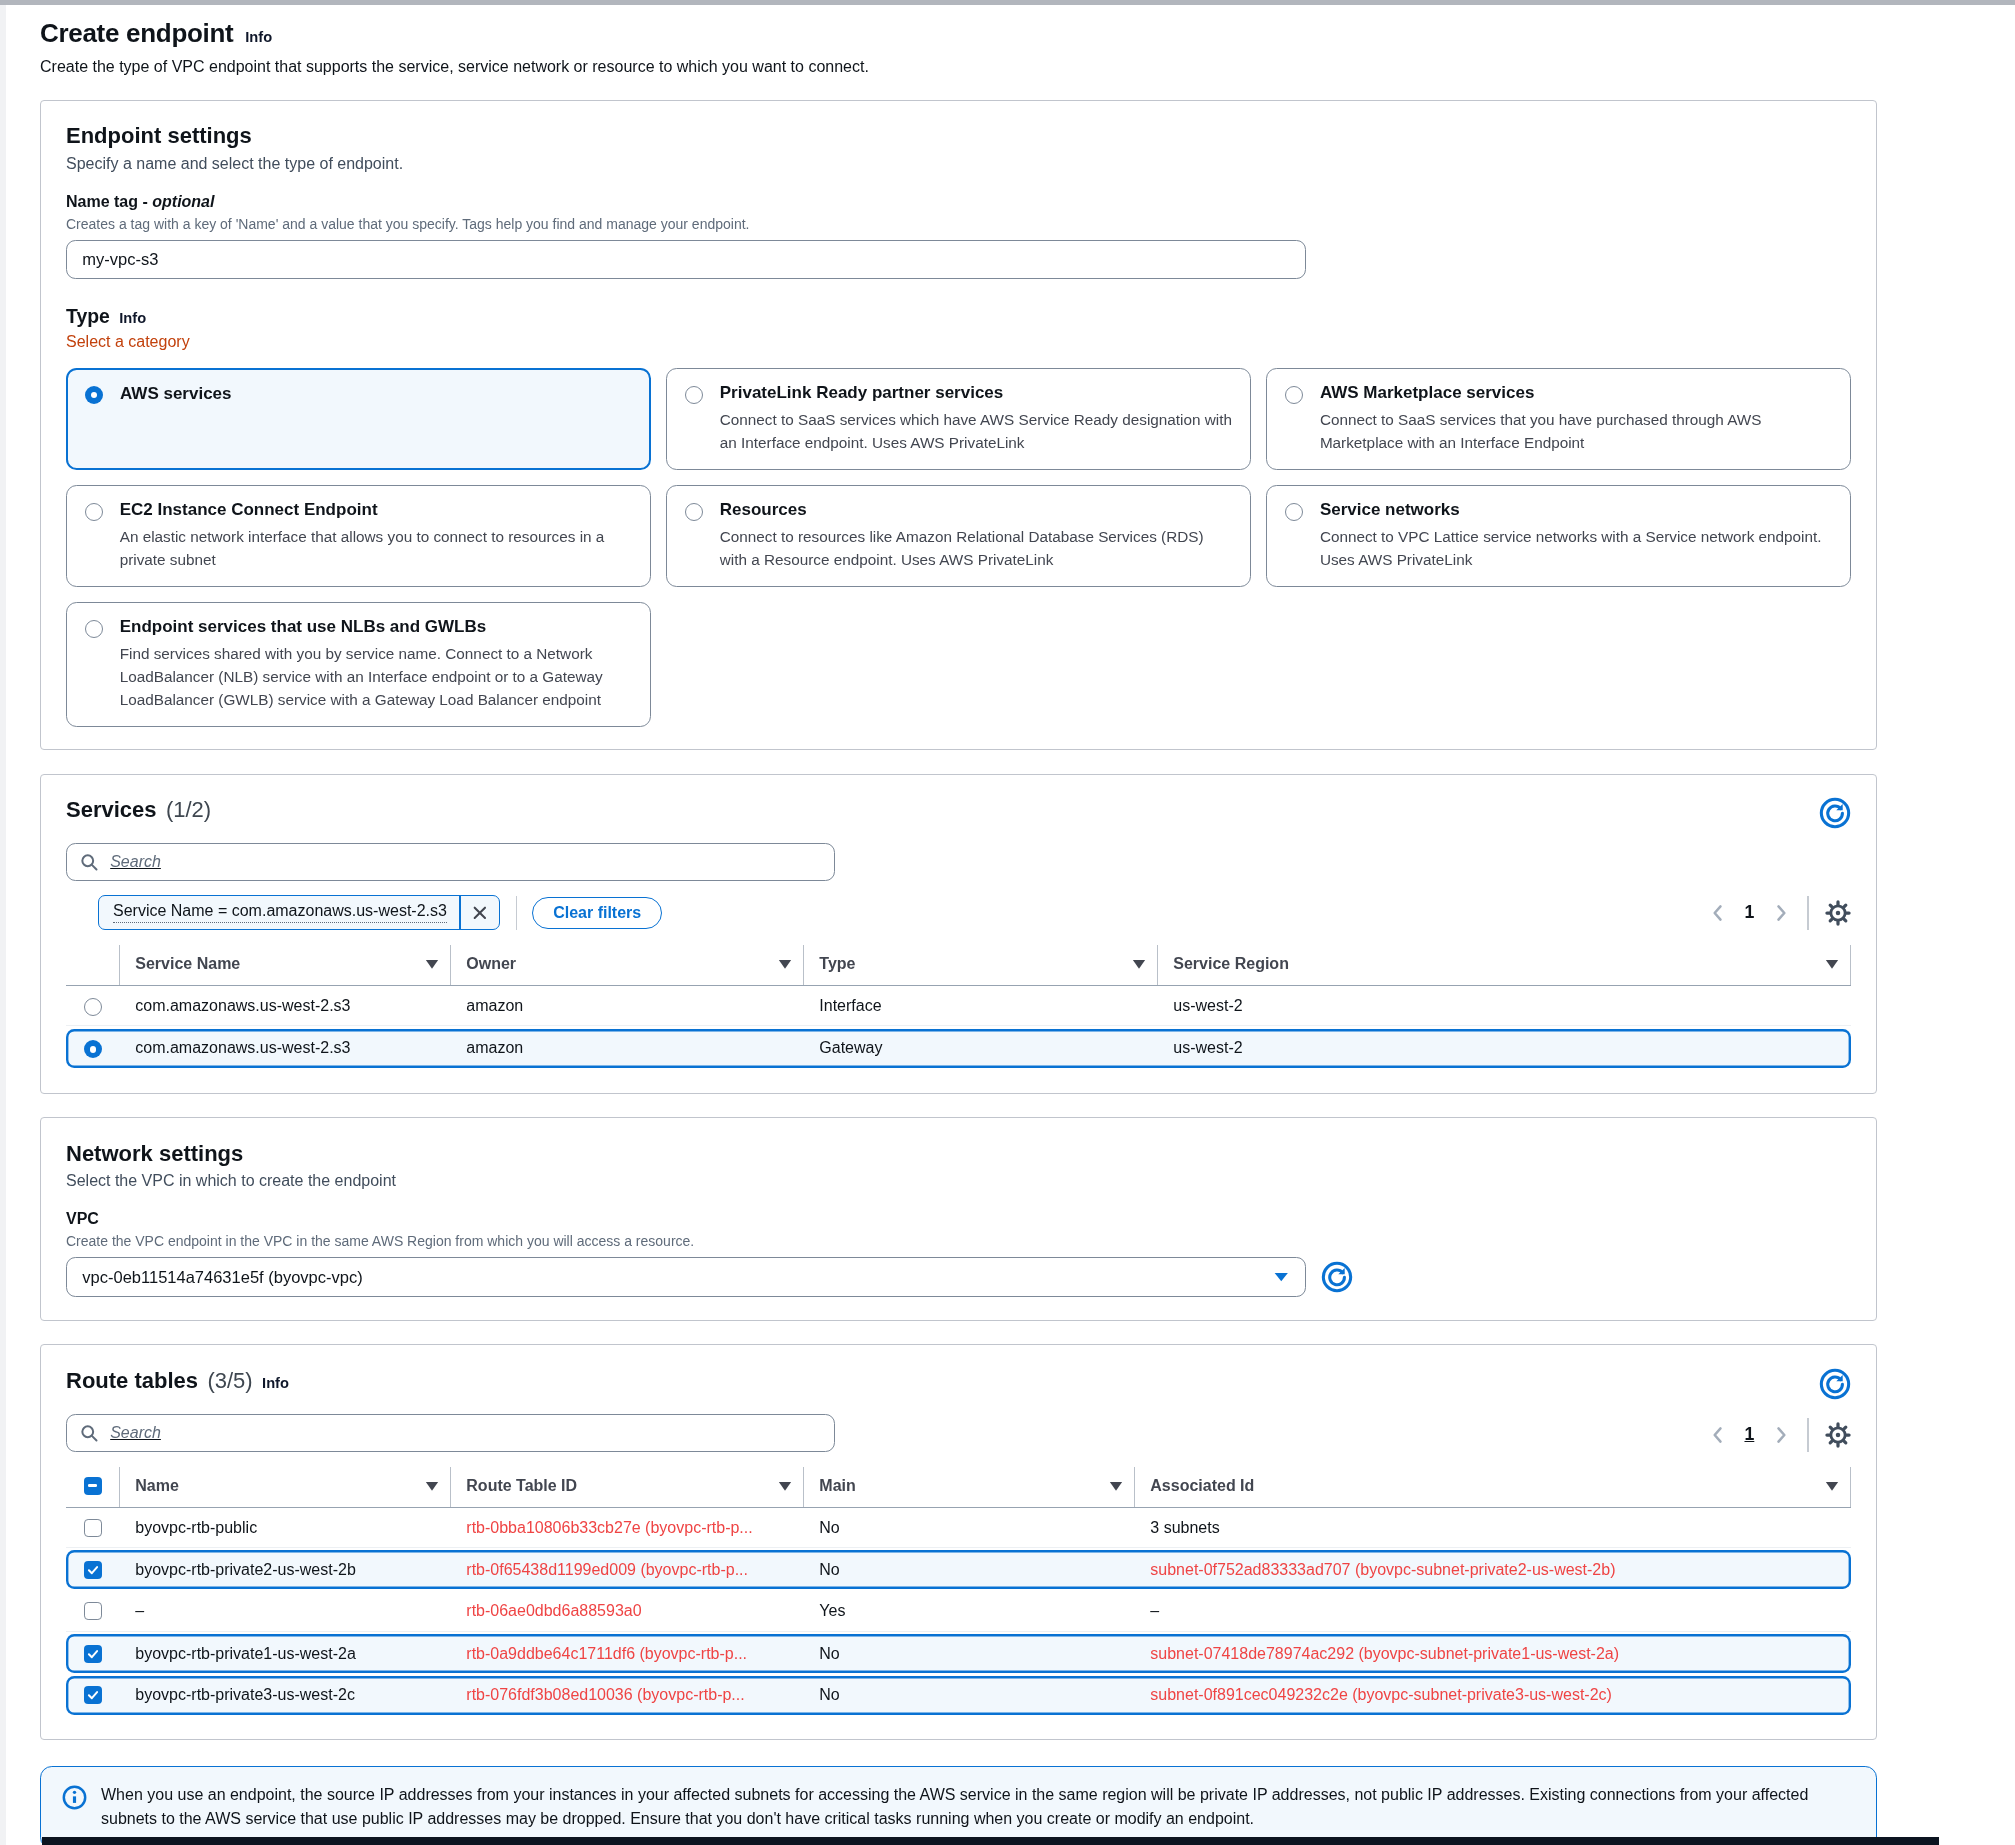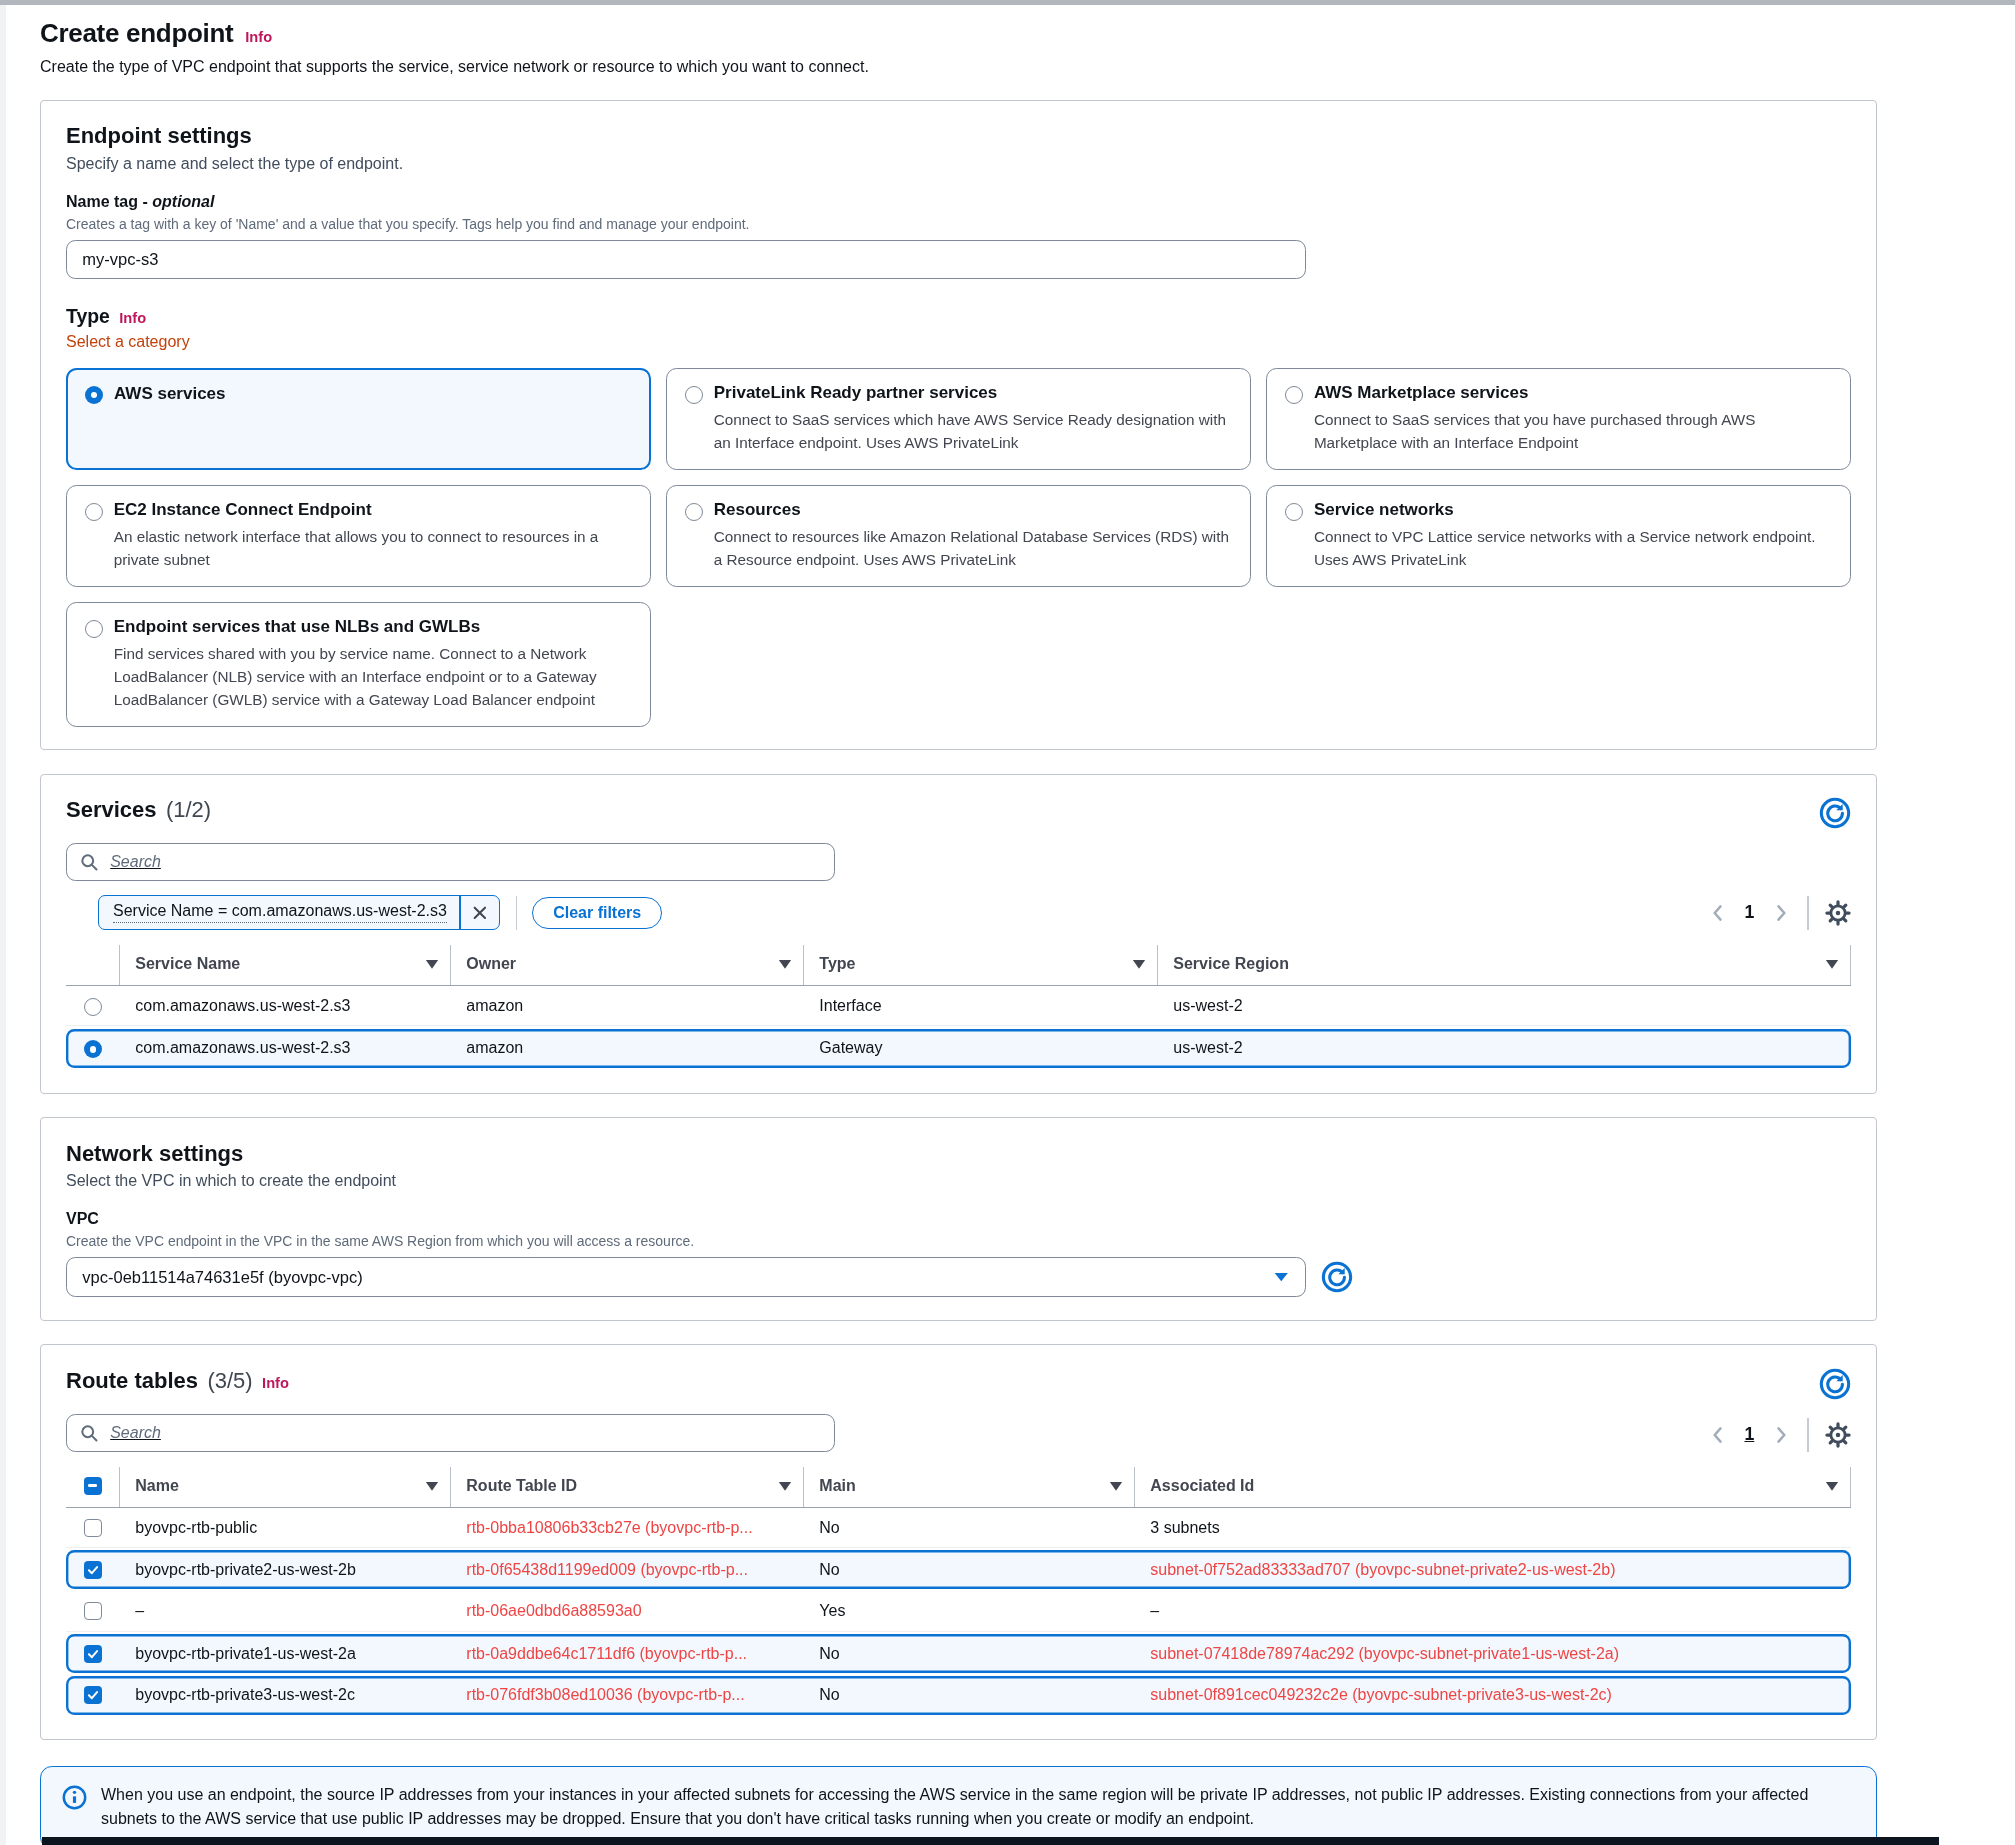--- a/index.html
+++ b/index.html
@@ -4,21 +4,21 @@
 <style>
   html,body{margin:0;padding:0;width:2015px;height:1845px;overflow:hidden;background:#fff;
     font-family:"Liberation Sans",sans-serif;color:#0f141a;}
   .chrome-top{position:absolute;top:0;left:0;width:2015px;height:4.7px;background:#b2b6bd;z-index:40;}
   .chrome-left{position:absolute;top:4.7px;left:0;width:5.9px;height:1841px;background:#f1f2f4;z-index:40;}
   .page{position:relative;box-sizing:border-box;width:1943px;height:1845px;padding:17.7px 66px 0 40px;overflow:hidden;}
 
   
   .title-row{display:flex;align-items:baseline;gap:11.8px;}
   h1{margin:0;font-size:26px;font-weight:bold;letter-spacing:-0.3px;}
-  .info-link{color:#be185d;font-size:14.7px;font-weight:bold;text-decoration:none;cursor:pointer;}
+  .info-link{color:#0f172a;font-size:14.7px;font-weight:bold;text-decoration:none;cursor:pointer;}
   .page-desc{margin:9.4px 0 0 0;font-size:16px;color:#0f141a;}
 
   
   .card{box-sizing:border-box;background:#fff;border:1.2px solid #c1c5cd;border-radius:4px;
         padding:22.4px 25px;margin-top:23.6px;}
   .card h2{margin:0;font-size:22px;font-weight:bold;display:flex;align-items:baseline;gap:9.4px;}
   .count{font-weight:normal;color:#3f4750;}
   .card-sub{margin:5.9px 0 0 0;font-size:16px;color:#414d5c;}
   .head-row{display:flex;align-items:flex-start;}
 
@@ -29,21 +29,21 @@
   .text-input{box-sizing:border-box;margin-top:8.2px;width:1240px;height:39px;border:1.8px solid #7d8998;
       border-radius:9.4px;font-size:16.5px;color:#0f141a;padding:0 15.3px;background:#fff;outline:none;
       font-family:"Liberation Sans",sans-serif;}
 
   .type-h{margin:26px 0 0 0;font-size:19.4px;font-weight:bold;display:flex;align-items:baseline;gap:9.4px;}
   .type-sub{margin:4.7px 0 0 0;font-size:16px;color:#c2410c;}
 
   
   .cat-grid{margin-top:17.7px;display:grid;grid-template-columns:repeat(3,1fr);gap:15.3px 15.3px;width:100%;}
   .cat-card{box-sizing:border-box;border:1.8px solid #7d8998;border-radius:10.6px;background:#fff;
-      padding:14px 17.7px;display:flex;gap:11px;cursor:pointer;}
+      padding:14px 17.7px;display:flex;gap:17px;cursor:pointer;}
   .cat-card.selected{border:2.4px solid #0972d3;background:#f2f8fd;padding:13.5px 17px;}
   .cat-title{font-size:17px;font-weight:bold;color:#0f141a;}
   .cat-desc{margin-top:5.9px;font-size:15.3px;color:#424650;line-height:1.5;}
 
   
   .radio{flex:0 0 auto;box-sizing:border-box;width:18px;height:18px;border-radius:50%;
      border:1.8px solid #7d8998;background:#fff;position:relative;margin-top:2.4px;}
   .radio.checked{border:none;background:#0972d3;}
   .radio.checked::after{content:"";position:absolute;left:50%;top:50%;width:6.5px;height:6.5px;margin:-3.2px 0 0 -3.2px;
      border-radius:50%;background:#fff;}

